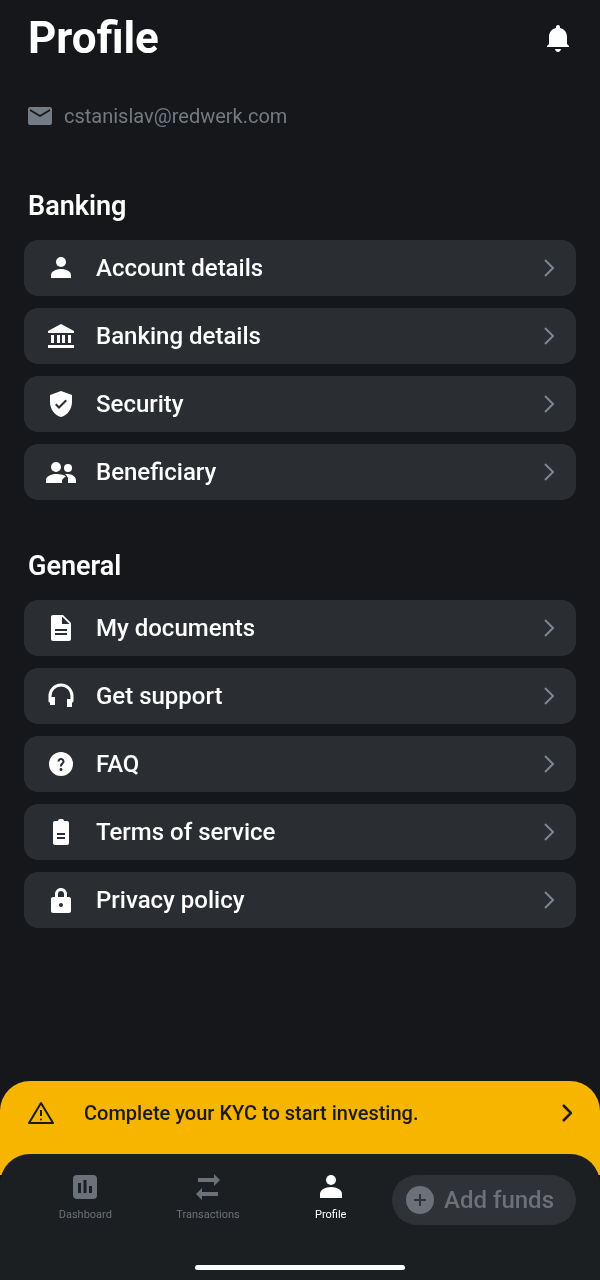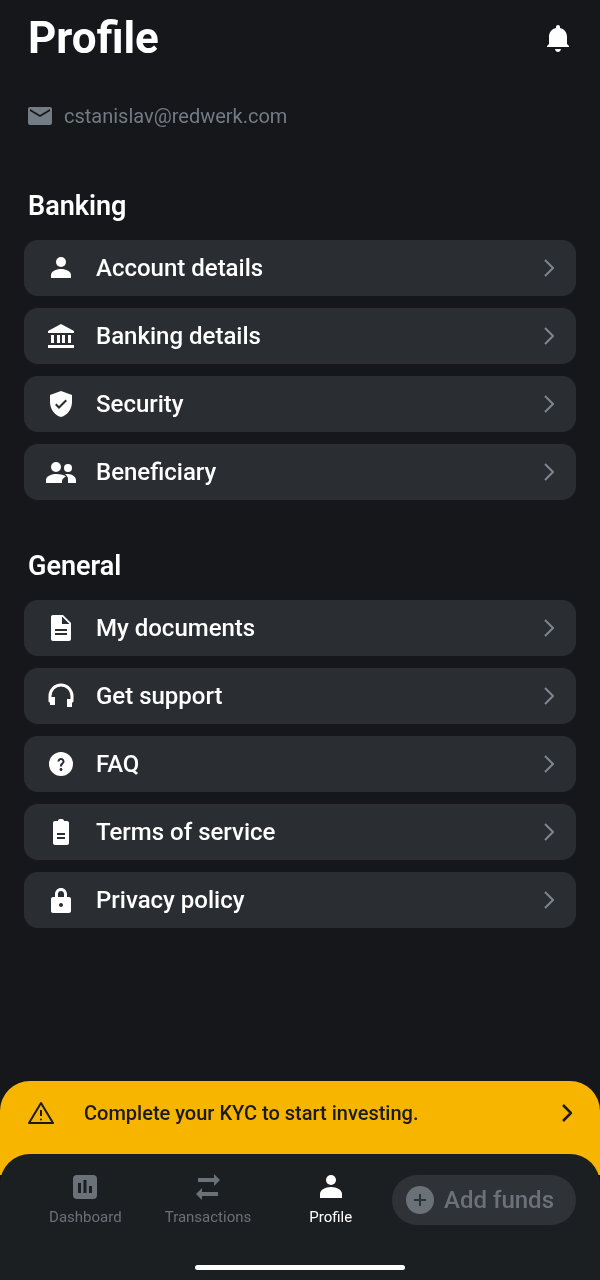--- a/index.html
+++ b/index.html
@@ -91,21 +91,21 @@
     }
     .nav-item {
       flex: 1;
       display: flex;
       flex-direction: column;
       align-items: center;
       gap: 6px;
       cursor: pointer;
     }
     .nav-icon { width: 30px; height: 30px; display:flex; align-items:center; justify-content:center; }
-    .nav-label { font-size: 15px; }
+    .nav-label { font-size: 11px; }
     .nav-inactive { color: #6b7178; }
     .nav-active { color: #fff; }
     .add-funds-btn {
       background: #2f3338;
       border-radius: 999px;
       height: 50px;
       padding: 0 22px 0 14px;
       display: flex;
       align-items: center;
       gap: 10px;

